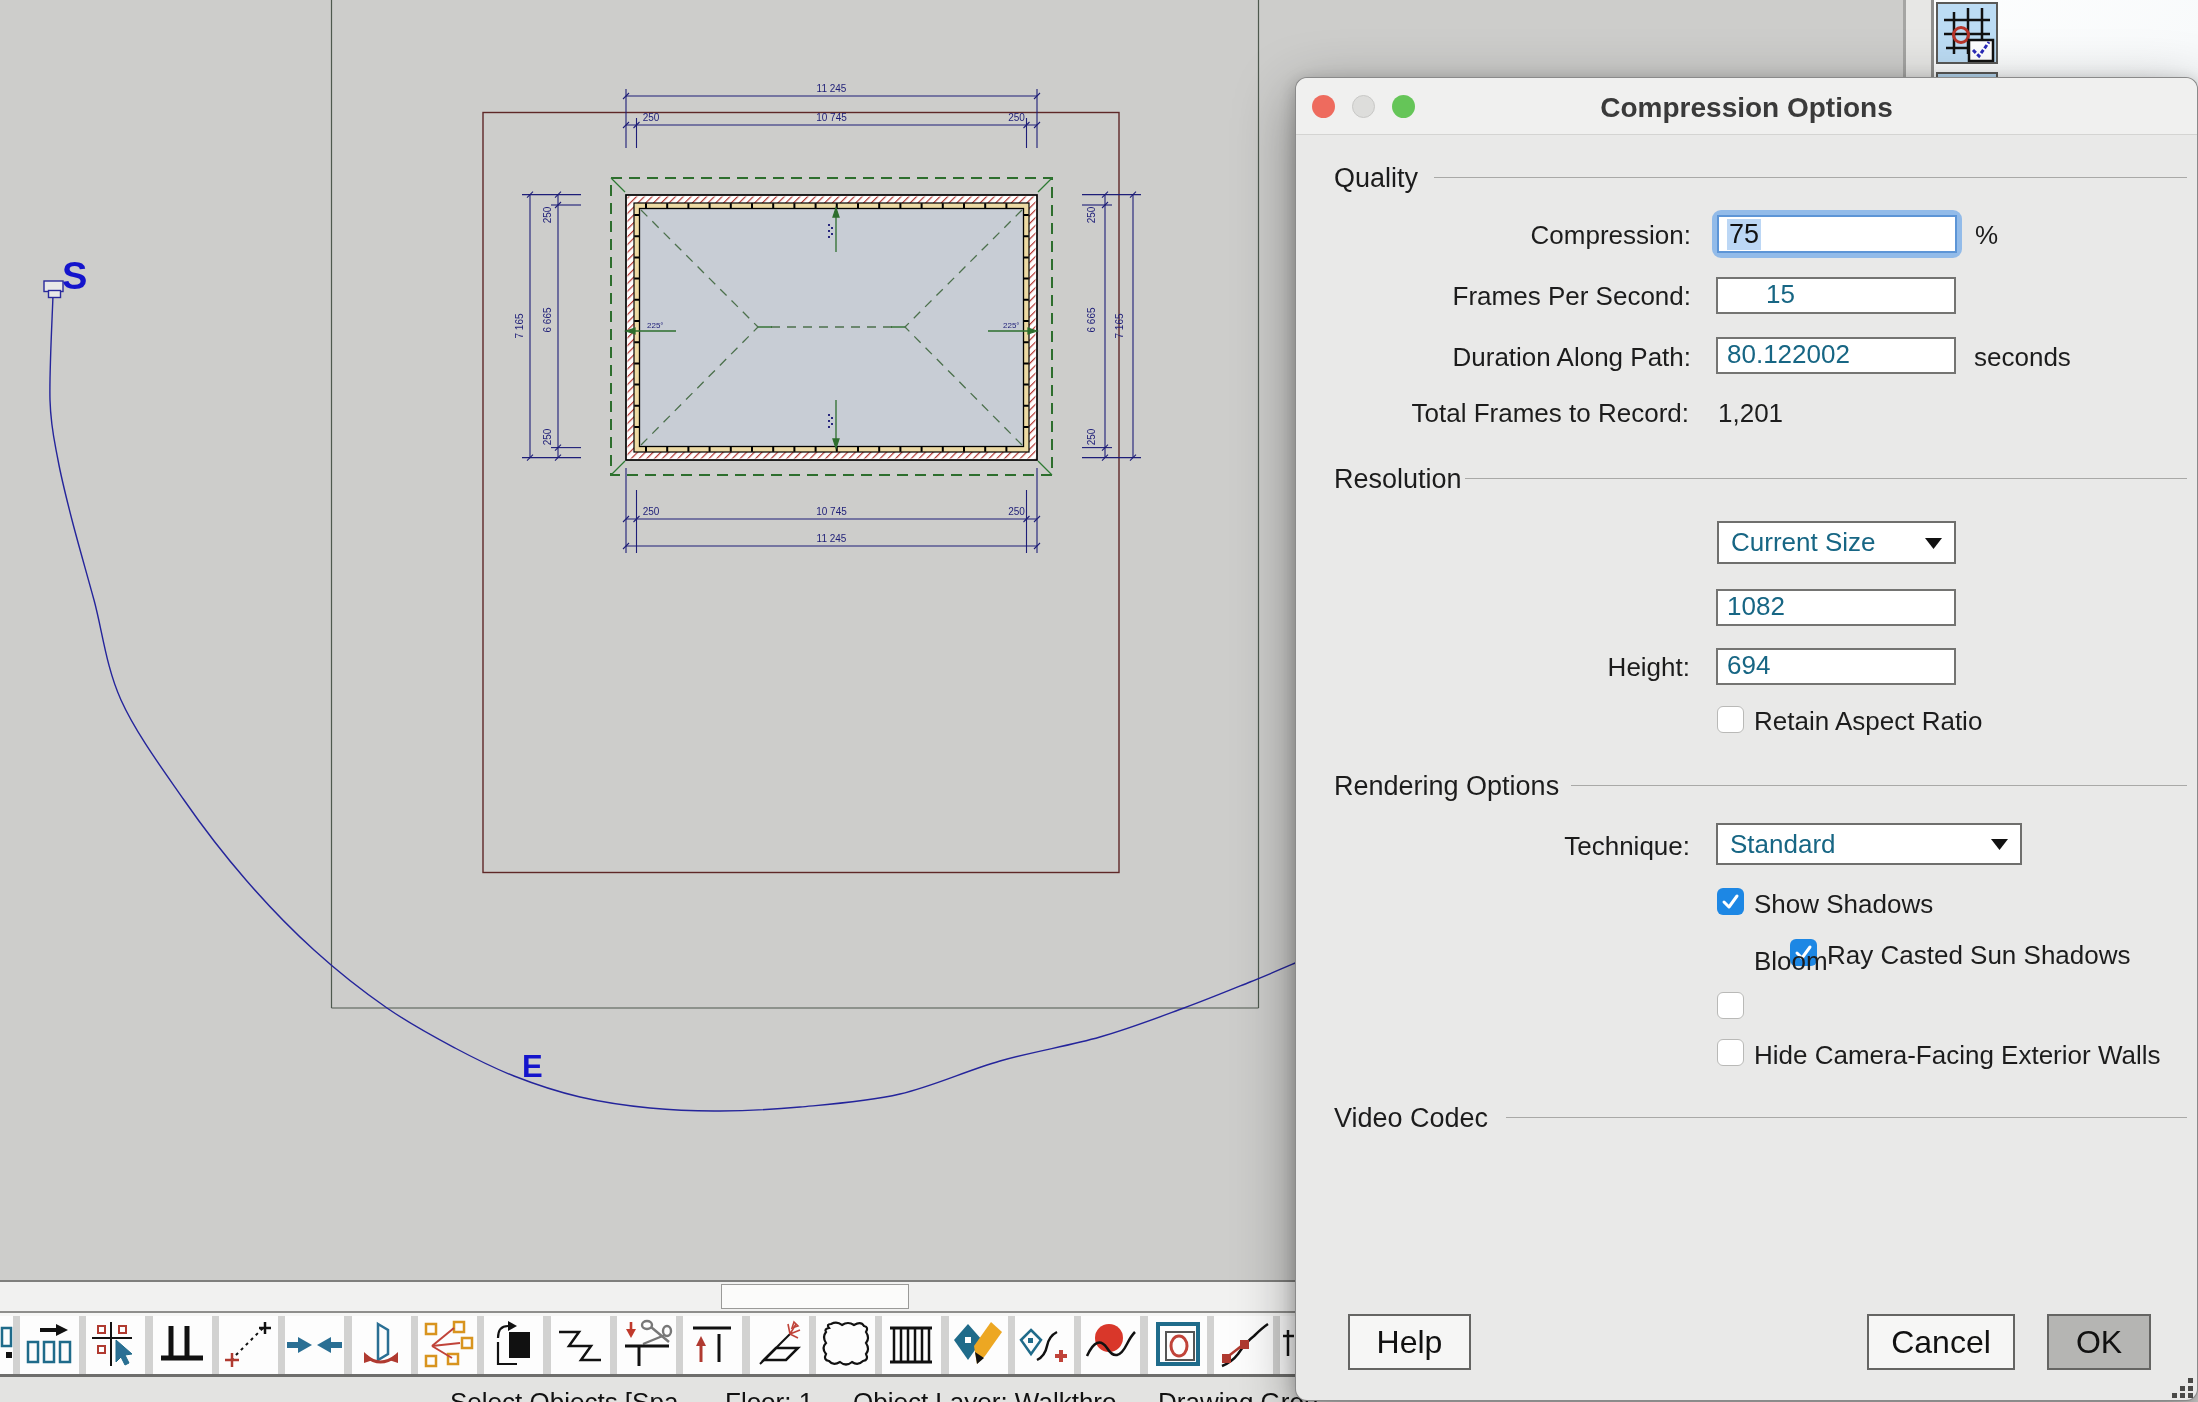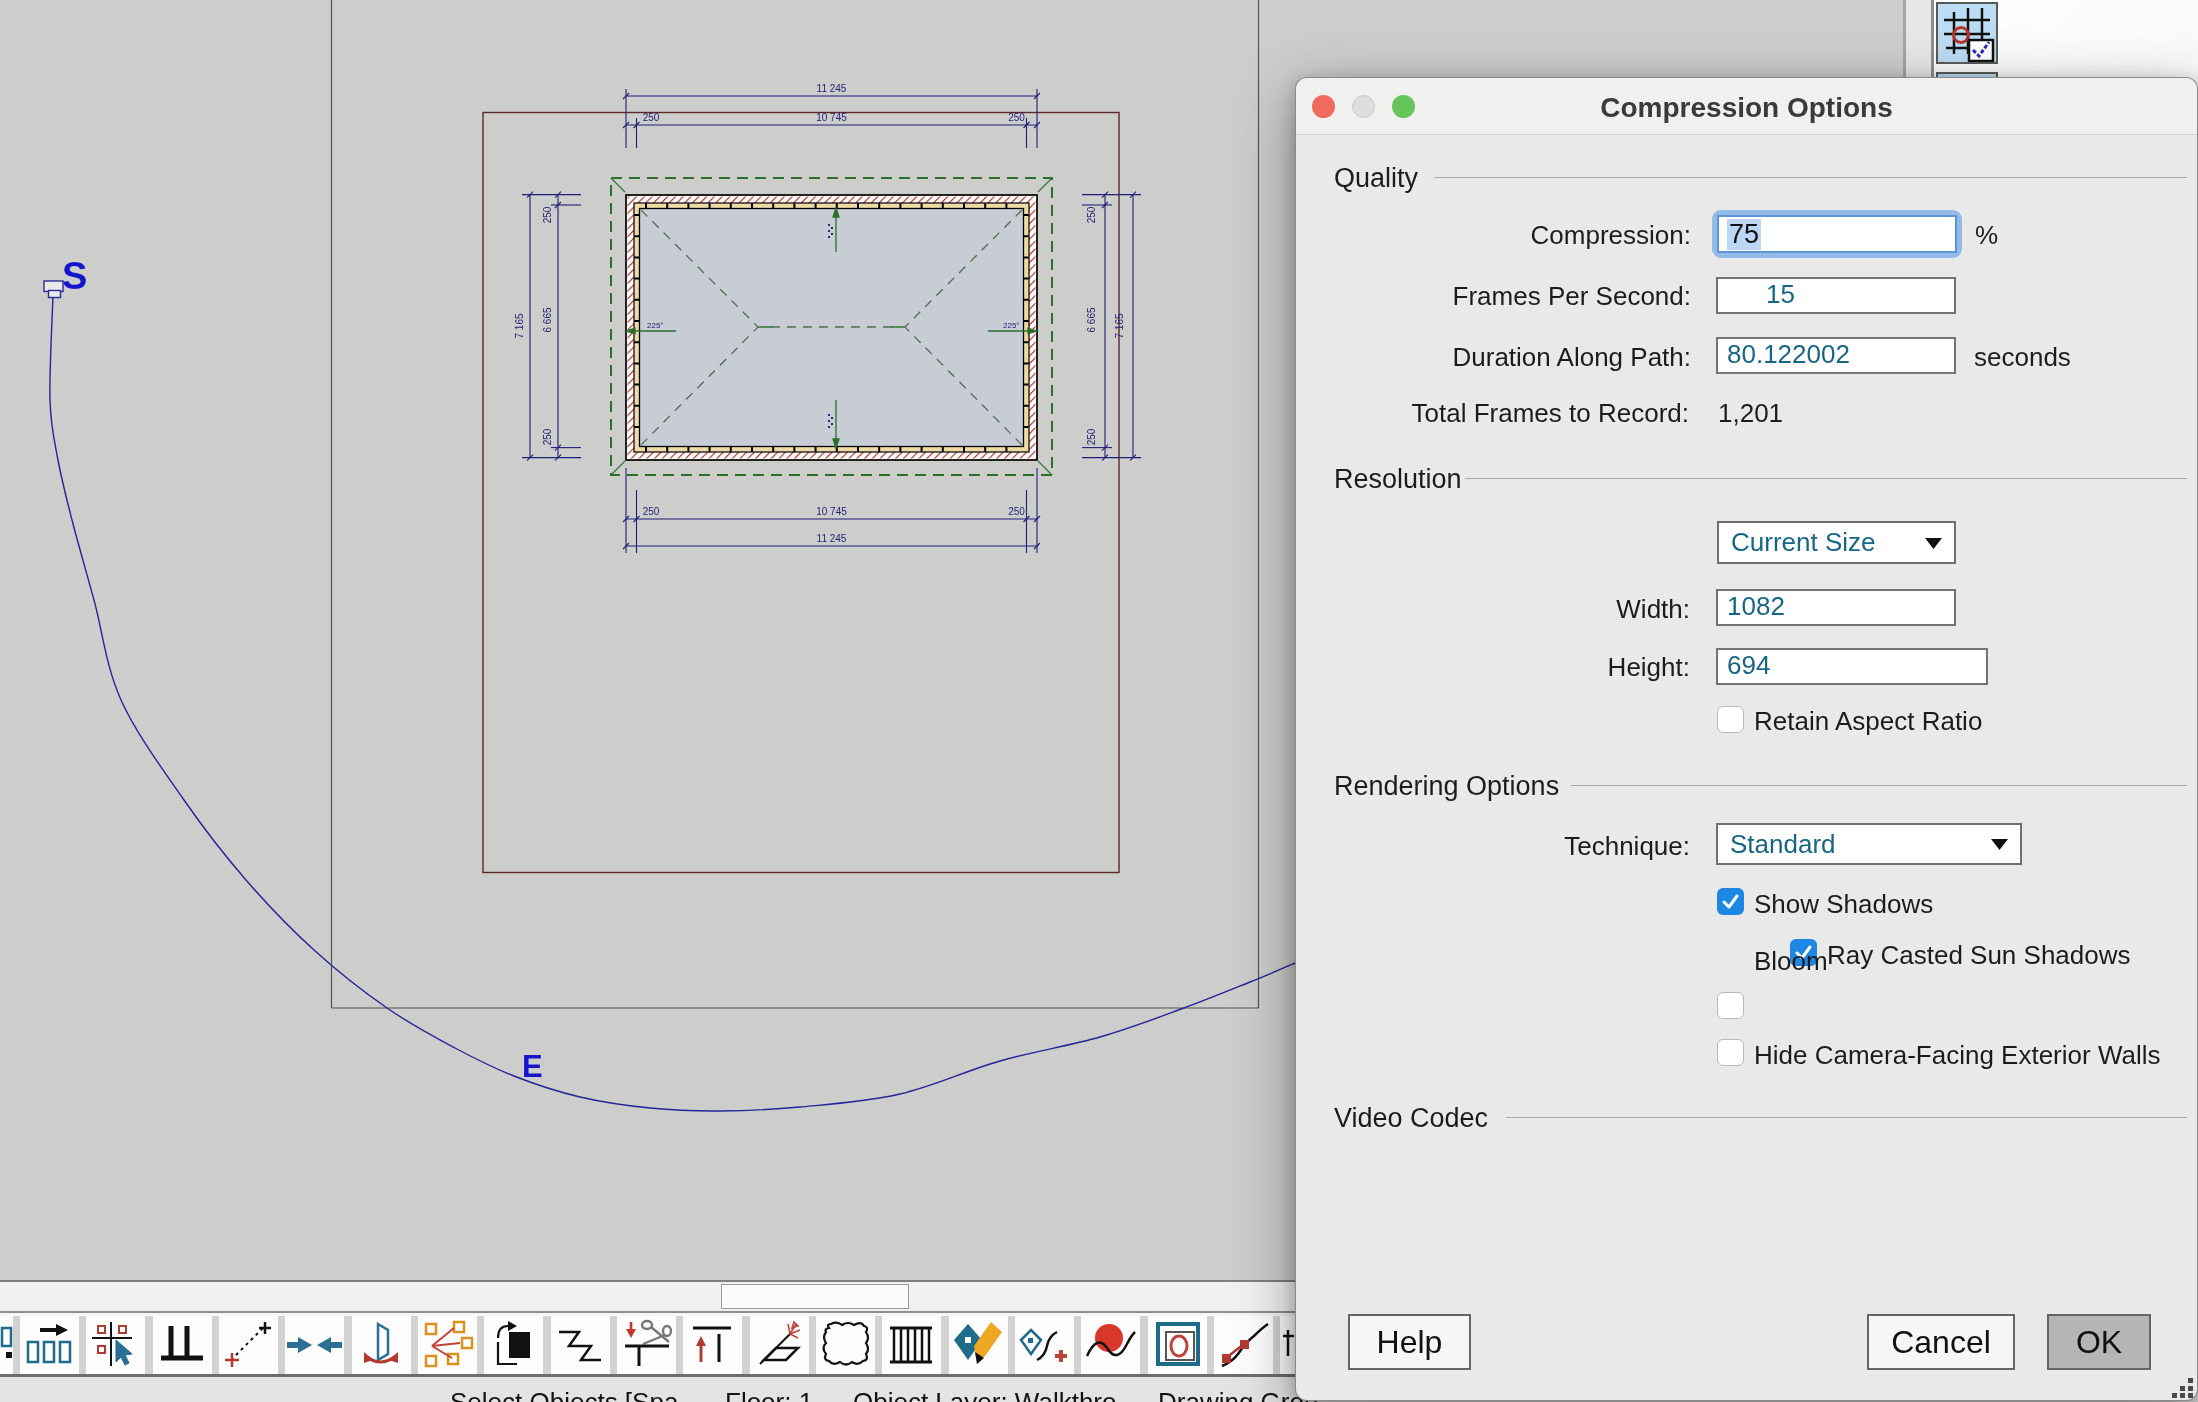--- a/index.html
+++ b/index.html
@@ -416,25 +416,24 @@
   <div class="unit" style="left:422px; top:320px;">1,201</div>
 
   <div class="seclabel" style="left:38px; top:386px;">Resolution</div>
   <div class="secline" style="left:169px; top:400px; width:722px;"></div>
 
   <div class="drop" style="left:421px; top:443px; width:239px; height:43px; line-height:39px;">Current Size
     <svg width="17" height="11">
         <polygon points="0,0 17,0 8.5,11" fill="#111"></polygon>
       </svg></div>
 
-  <div class="rowlabel" style="left:-6px; top:516px;">Width:</div>
   <div class="field" style="left:420px; top:511px; width:240px; height:37px;">1082</div>
 
   <div class="rowlabel" style="left:-6px; top:574px;">Height:</div>
-  <div class="field" style="left:420px; top:570px; width:272px; height:37px;">694</div>
+  <div class="field" style="left:420px; top:570px; width:240px; height:37px;">694</div>
 
   <div class="cb off" style="left:421px; top:628px;"></div>
   <div class="cblabel" style="left:458px; top:628px;">Retain Aspect Ratio</div>
 
   <div class="seclabel" style="left:38px; top:693px;">Rendering Options</div>
   <div class="secline" style="left:275px; top:707px; width:616px;"></div>
 
   <div class="rowlabel" style="left:-6px; top:753px;">Technique:</div>
   <div class="drop" style="left:420px; top:745px; width:306px; height:42px; line-height:38px;">Standard
     <svg width="17" height="11">

